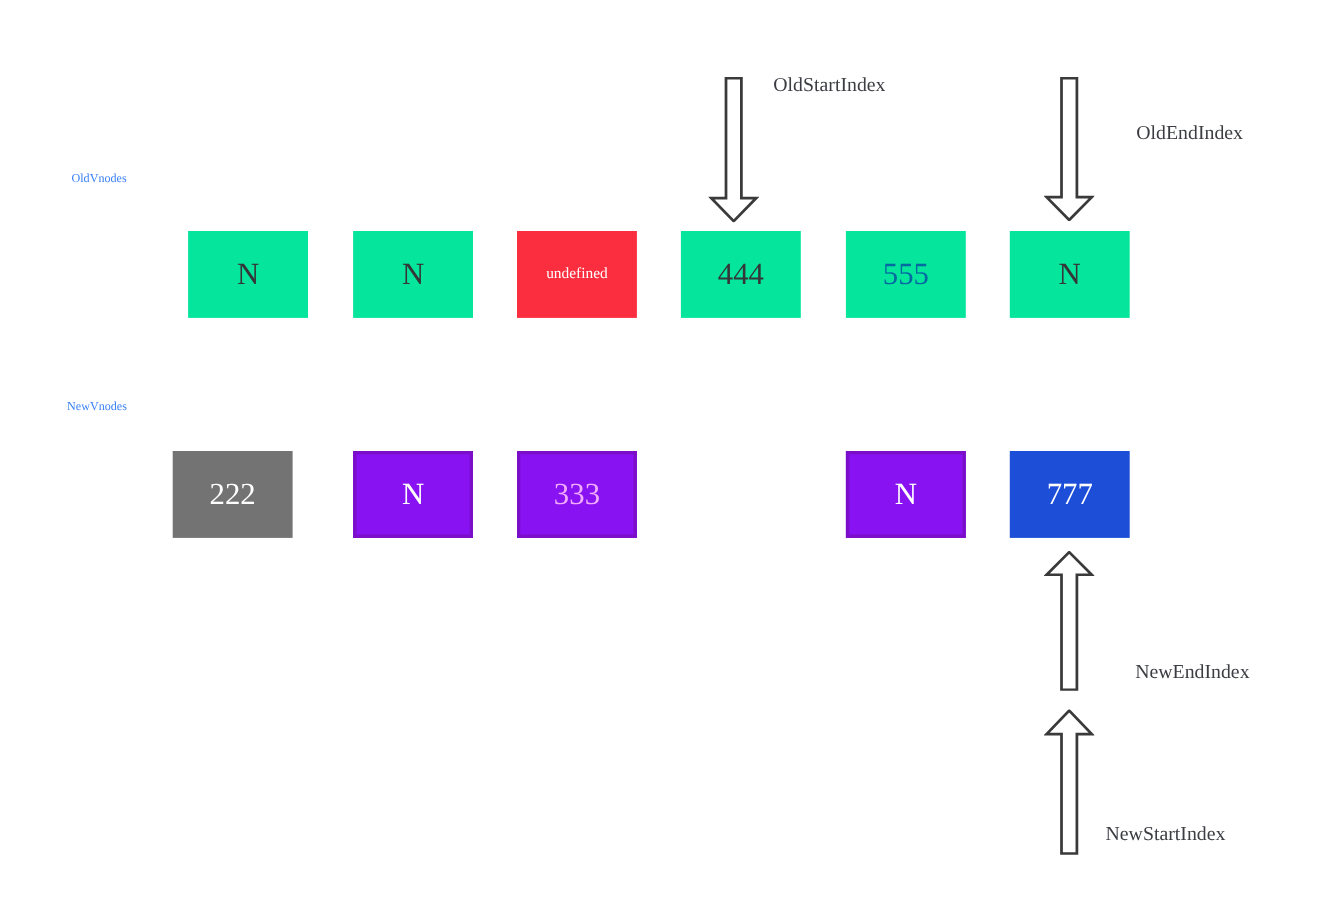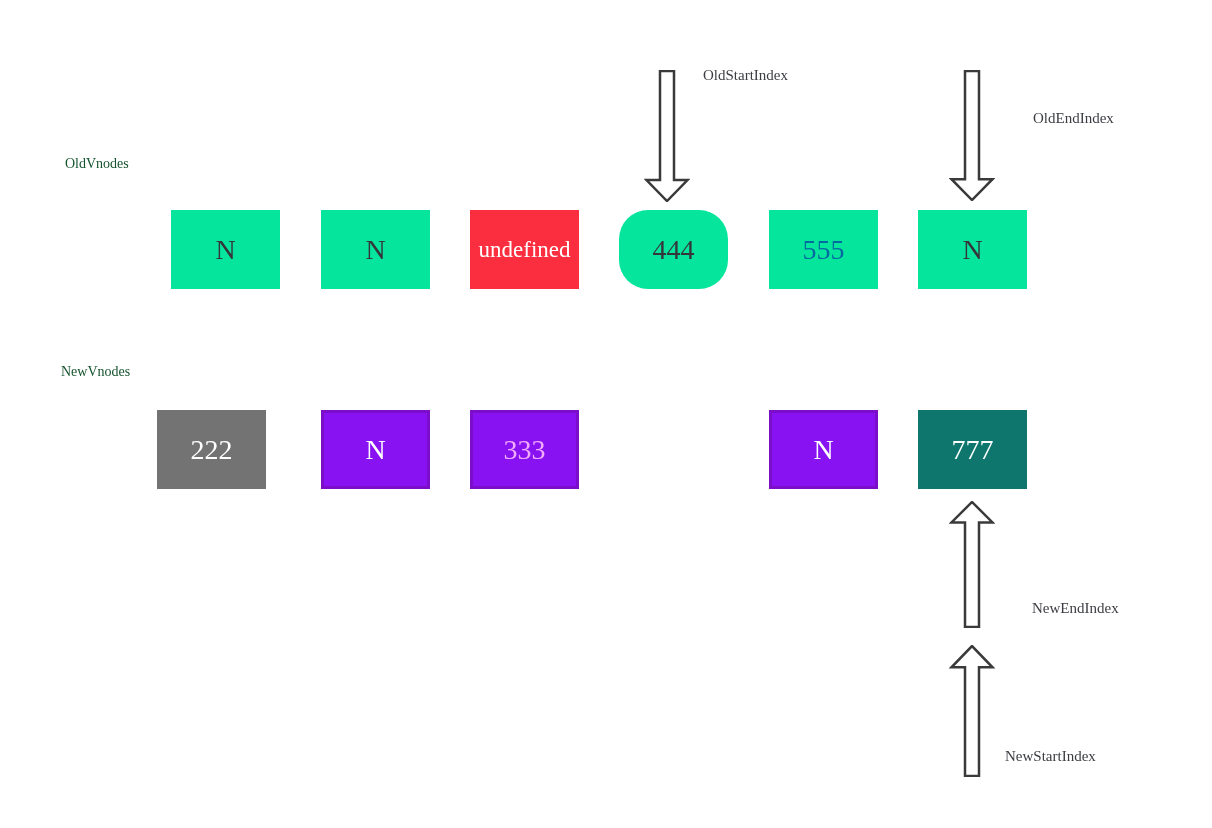--- a/index.html
+++ b/index.html
@@ -10,75 +10,75 @@
   .canvas {
     position: relative;
     width: 1212px;
     height: 828px;
     background: #ffffff;
     overflow: hidden;
     font-family: "Liberation Serif", "DejaVu Serif", serif;
   }
   .row-label {
     position: absolute;
-    font-size: 14px;
-    color: #14532d;
+    font-size: 11px;
+    color: #3b82f6;
     white-space: nowrap;
   }
   .vbox {
     position: absolute;
     width: 109px;
     height: 79px;
     box-sizing: border-box;
     display: flex;
     align-items: center;
     justify-content: center;
     font-size: 28px;
     line-height: 1;
   }
   .vbox.small-text {
-    font-size: 23px;
+    font-size: 14px;
   }
   .pointer-arrow {
     position: absolute;
     display: block;
   }
   .pointer-arrow polygon {
     fill: #ffffff;
     stroke: #3a3a3a;
     stroke-width: 2.5;
     stroke-linejoin: miter;
   }
   .pointer-label {
     position: absolute;
-    font-size: 15px;
+    font-size: 18px;
     color: #3b3d42;
     white-space: nowrap;
   }
 </style>
 </head>
 <body>
 
 <div class="canvas">
 
   <span class="row-label" style="left:65px; top:156px;">OldVnodes</span>
   <span class="row-label" style="left:61px; top:364px;">NewVnodes</span>
 
   <div class="vbox" style="left: 171px; top: 210px; background-color: rgb(6, 229, 156); color: rgb(53, 54, 58);">N</div>
   <div class="vbox" style="left: 321px; top: 210px; background-color: rgb(6, 229, 156); color: rgb(53, 54, 58);">N</div>
   <div class="vbox small-text" style="left: 470px; top: 210px; background-color: rgb(250, 46, 62); color: rgb(255, 255, 255);">undefined</div>
-  <div class="vbox" style="left: 619px; top: 210px; background-color: rgb(6, 229, 156); color: rgb(53, 54, 58); border-radius: 29px;">444</div>
+  <div class="vbox" style="left: 619px; top: 210px; background-color: rgb(6, 229, 156); color: rgb(53, 54, 58);">444</div>
   <div class="vbox" style="left: 769px; top: 210px; background-color: rgb(6, 229, 156); color: #0369a1;">555</div>
   <div class="vbox" style="left: 918px; top: 210px; background-color: rgb(6, 229, 156); color: rgb(53, 54, 58);">N</div>
 
   <div class="vbox" style="left: 157px; top: 410px; background-color: #737373; color: rgb(255, 255, 255);">222</div>
   <div class="vbox" style="left: 321px; top: 410px; background-color: rgb(136, 18, 241); color: rgb(255, 255, 255); border: 3px solid rgb(122, 14, 201);">N</div>
   <div class="vbox" style="left: 470px; top: 410px; background-color: rgb(136, 18, 241); color: #f0abfc; border: 3px solid rgb(122, 14, 201); font-family: Liberation Serif, serif;">333</div>
   <div class="vbox" style="left: 769px; top: 410px; background-color: rgb(136, 18, 241); color: rgb(255, 255, 255); border: 3px solid rgb(122, 14, 201);">N</div>
-  <div class="vbox" style="left: 918px; top: 410px; background-color: #0f766e; color: rgb(255, 255, 255);">777</div>
+  <div class="vbox" style="left: 918px; top: 410px; background-color: #1d4ed8; color: rgb(255, 255, 255);">777</div>
 
   <svg class="pointer-arrow" style="left:644px; top:70px;" width="46" height="132" viewBox="0 0 46 132" preserveAspectRatio="none">
     <polygon points="16,1 30,1 30,110 43.5,110 23,131 2.5,110 16,110"></polygon>
   </svg>
   <svg class="pointer-arrow" style="left:949px; top:70px;" width="46" height="131" viewBox="0 0 46 132" preserveAspectRatio="none">
     <polygon points="16,1 30,1 30,110 43.5,110 23,131 2.5,110 16,110"></polygon>
   </svg>
   <svg class="pointer-arrow" style="left:949px; top:501px;" width="46" height="127" viewBox="0 0 46 130" preserveAspectRatio="none">
     <polygon points="16,129 30,129 30,22 43.5,22 23,1 2.5,22 16,22"></polygon>
   </svg>

